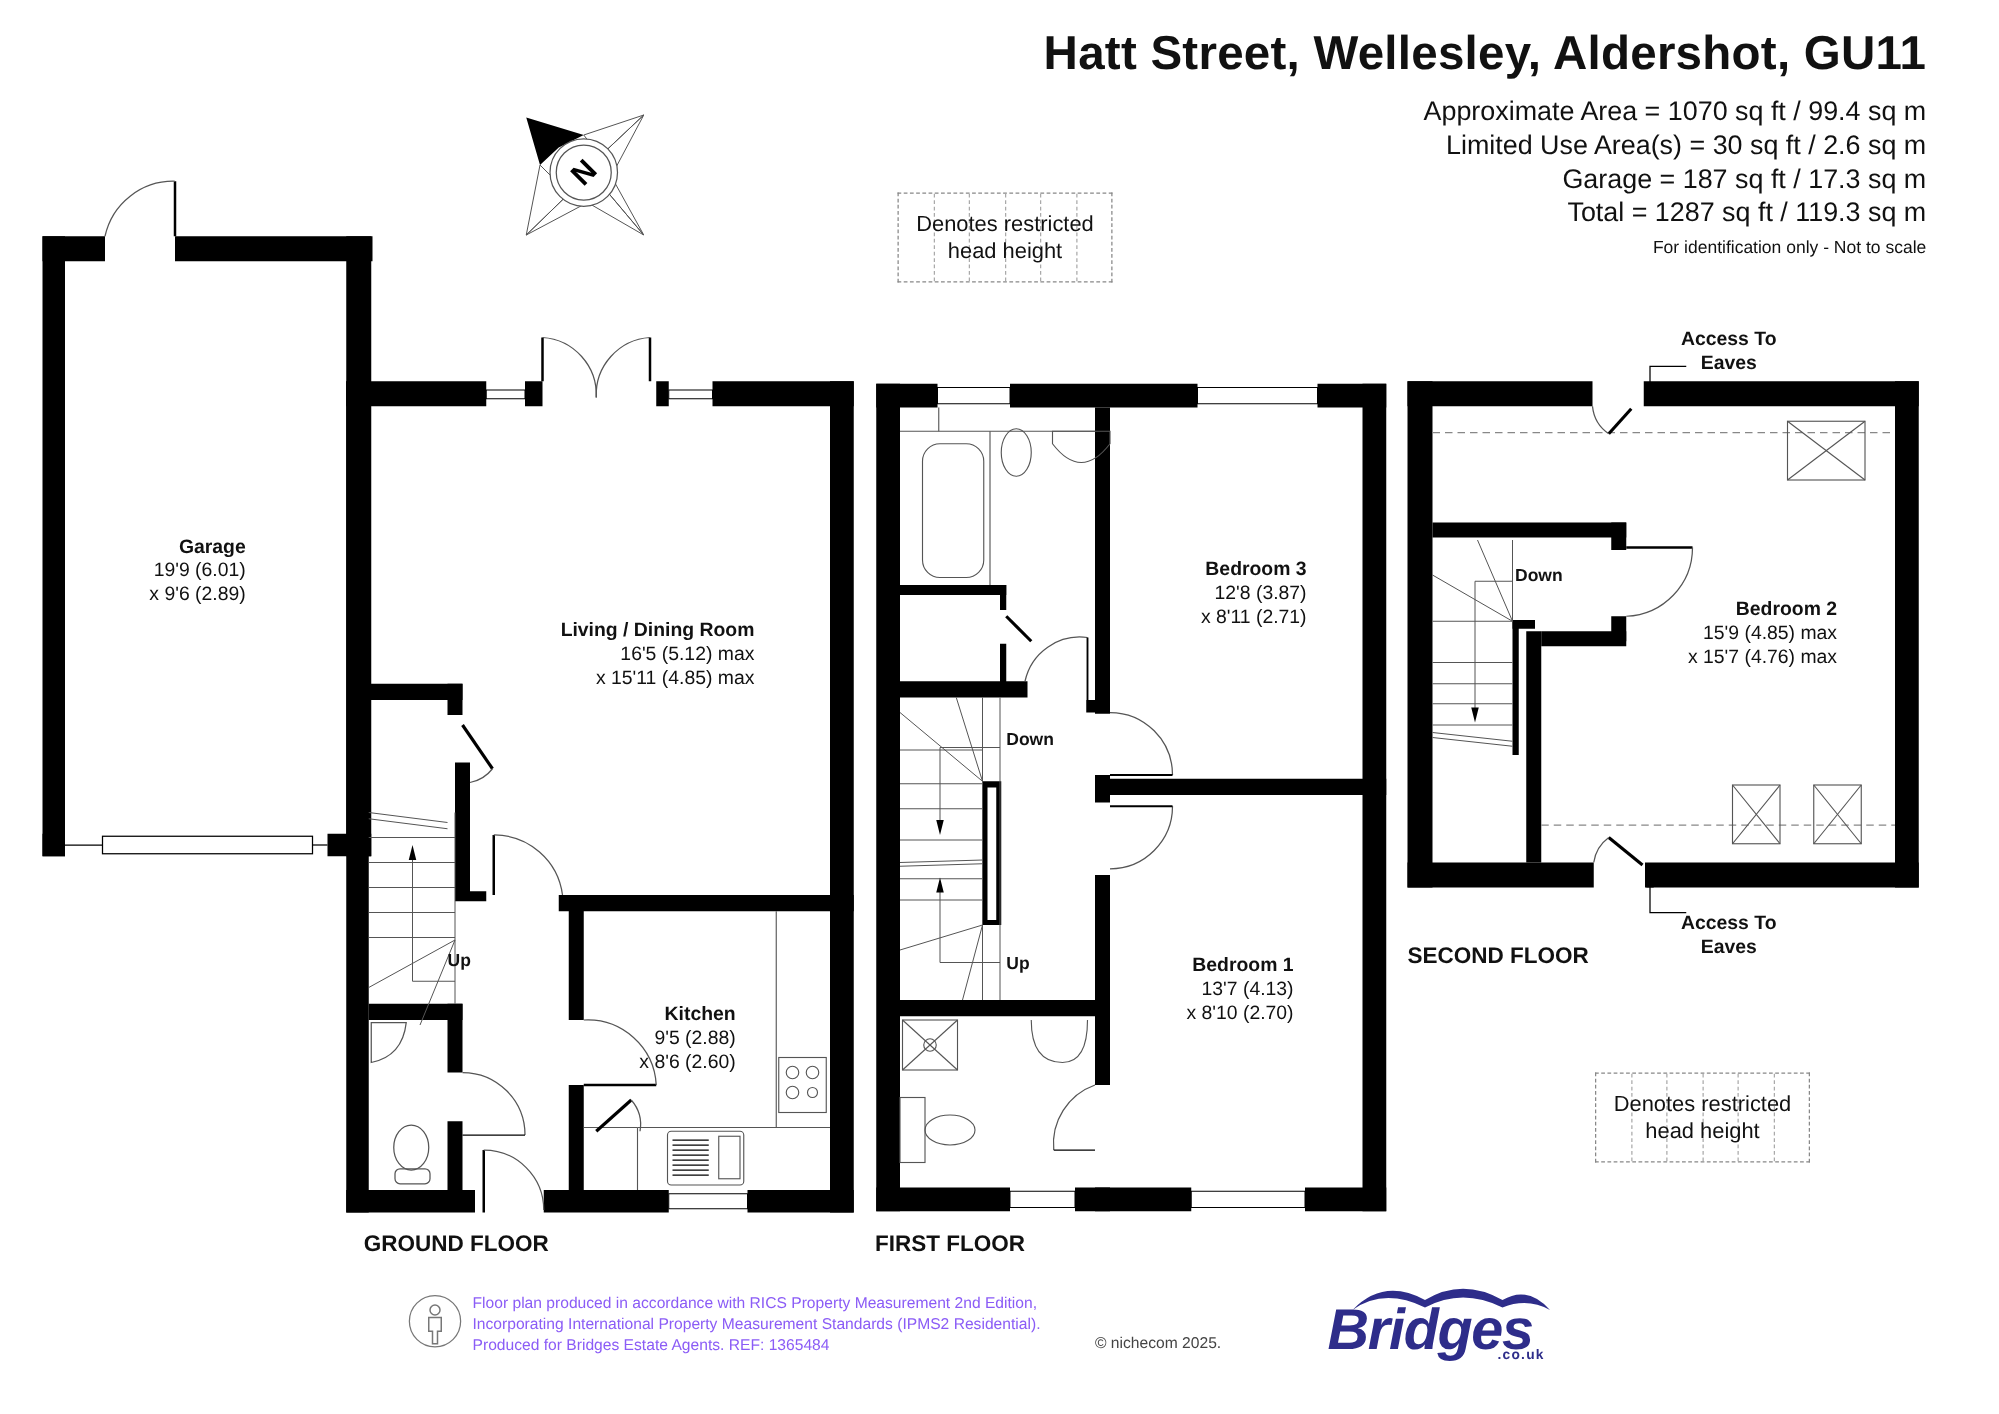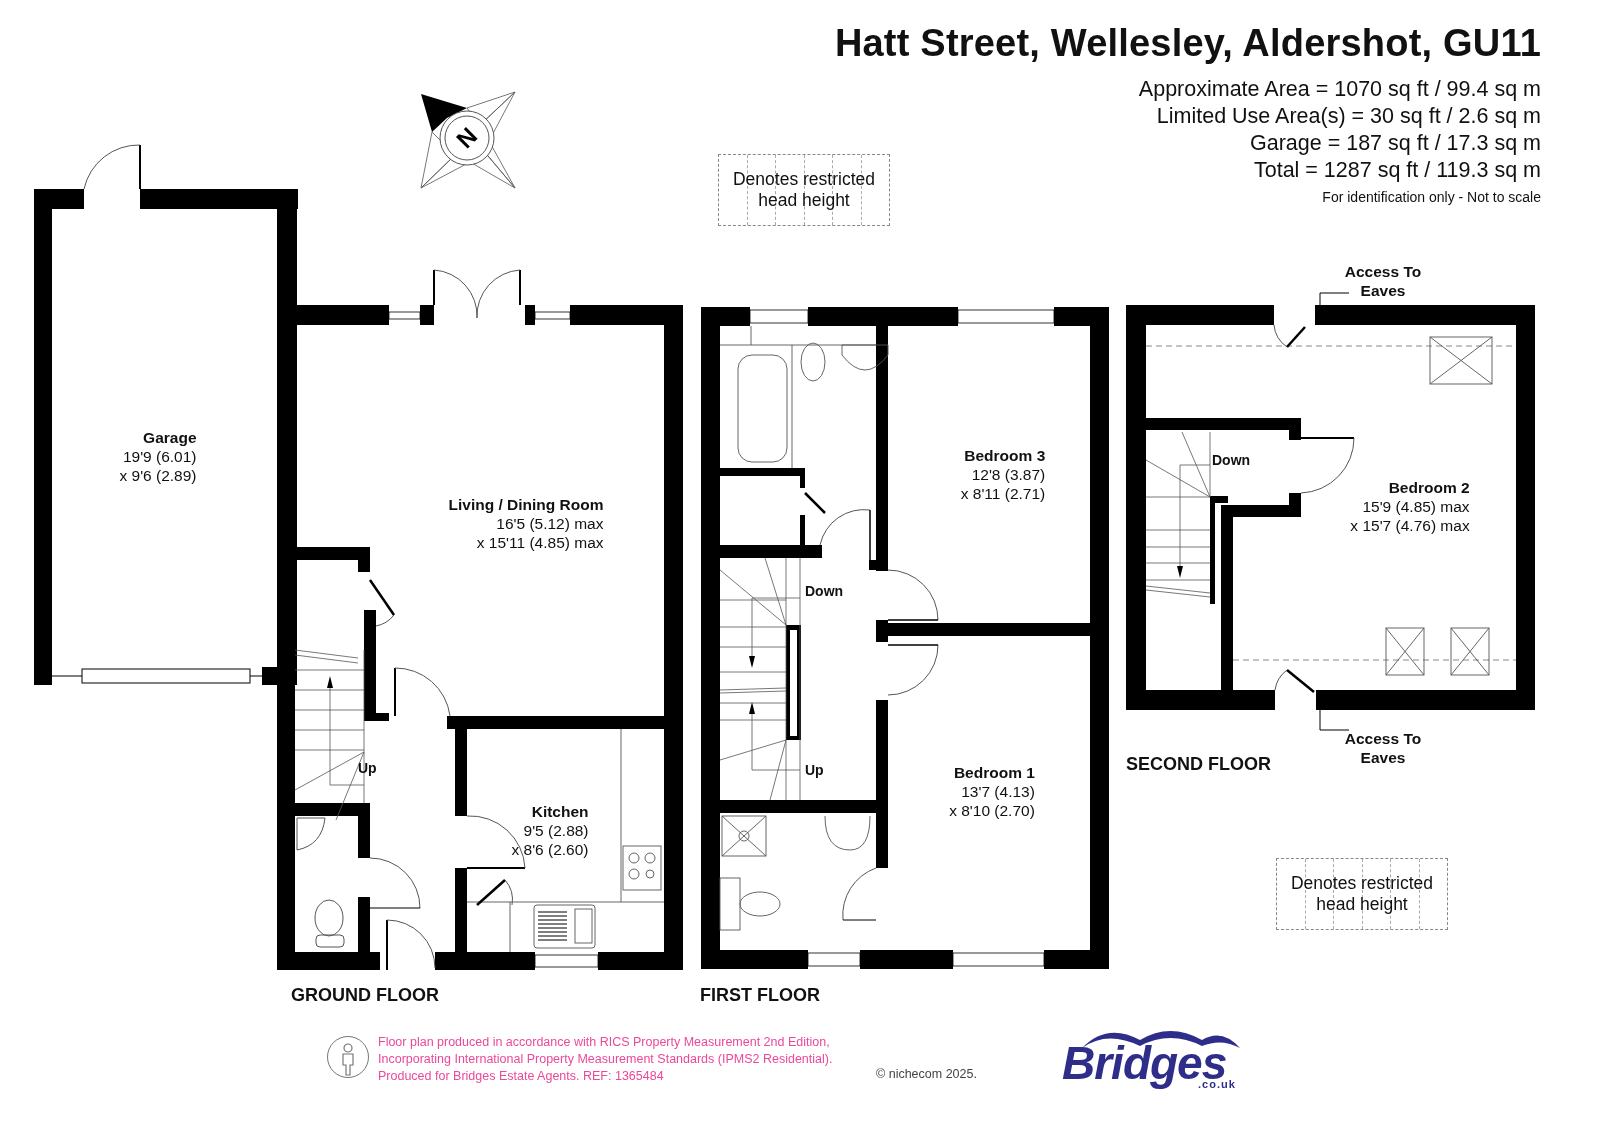--- a/index.html
+++ b/index.html
@@ -13,21 +13,21 @@
   .room-label { position:absolute; text-align:right; font-size:15.5px; line-height:19px; white-space:nowrap; transform:translateX(-50%); }
   .room-label .name { font-weight:bold; }
   .floor-label { position:absolute; font-weight:bold; font-size:18px; white-space:nowrap; }
   .stair-label { position:absolute; font-weight:bold; font-size:14px; }
   .eaves-label { position:absolute; font-weight:bold; font-size:15.5px; line-height:19px; text-align:center; transform:translateX(-50%); white-space:nowrap; }
   .legend { position:absolute; width:172px; height:72px; border:1px dashed #888; box-sizing:border-box; }
   .legend .grid { position:absolute; inset:0; display:flex; }
   .legend .grid span { flex:1; border-right:1px dashed #aaa; }
   .legend .grid span:last-child { border-right:none; }
   .legend .txt { position:absolute; inset:0; display:flex; align-items:center; justify-content:center; text-align:center; font-weight:normal; font-size:17.5px; line-height:21px; }
-  .footer { position:absolute; left:378px; top:1034px; font-size:12.5px; line-height:17px; color:#ec4899; white-space:nowrap; }
+  .footer { position:absolute; left:378px; top:1034px; font-size:12.5px; line-height:17px; color:#8b5cf6; white-space:nowrap; }
   .copyright { position:absolute; left:876px; top:1051px; font-size:12.5px; color:#444; white-space:nowrap;margin-top:16px; }
   .person-icon { position:absolute; left:327px; top:1036px; width:42px; height:42px; border:1.3px solid #777; border-radius:50%; box-sizing:border-box; }
   .brand { position:absolute; left:1062px; top:1022px; width:180px; height:70px; }
   .brand .word { position:absolute; left:0; top:14px; font-size:46px; font-weight:bold; font-style:italic; color:#2e2d8a; letter-spacing:-1px; }
   .brand .tld { position:absolute; left:136px; top:56px; font-size:11px; font-weight:bold; color:#2e2d8a; letter-spacing:1px; }
 </style>
 </head>
 <body>
 
 <div class="abs title">Hatt Street, Wellesley, Aldershot, GU11</div>

